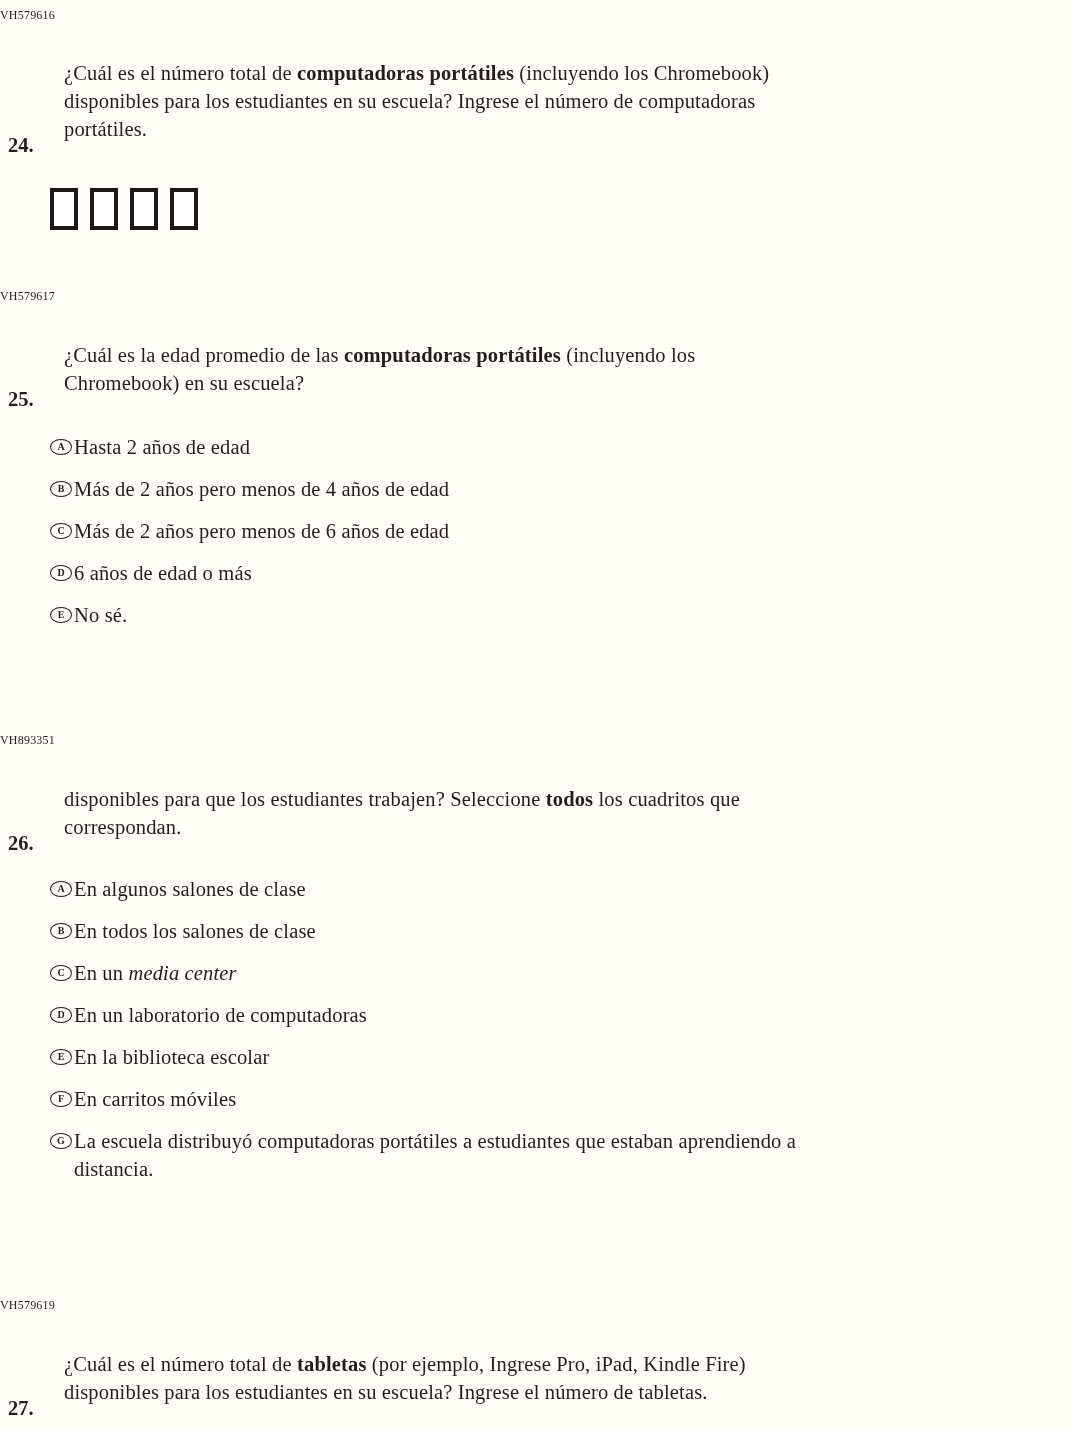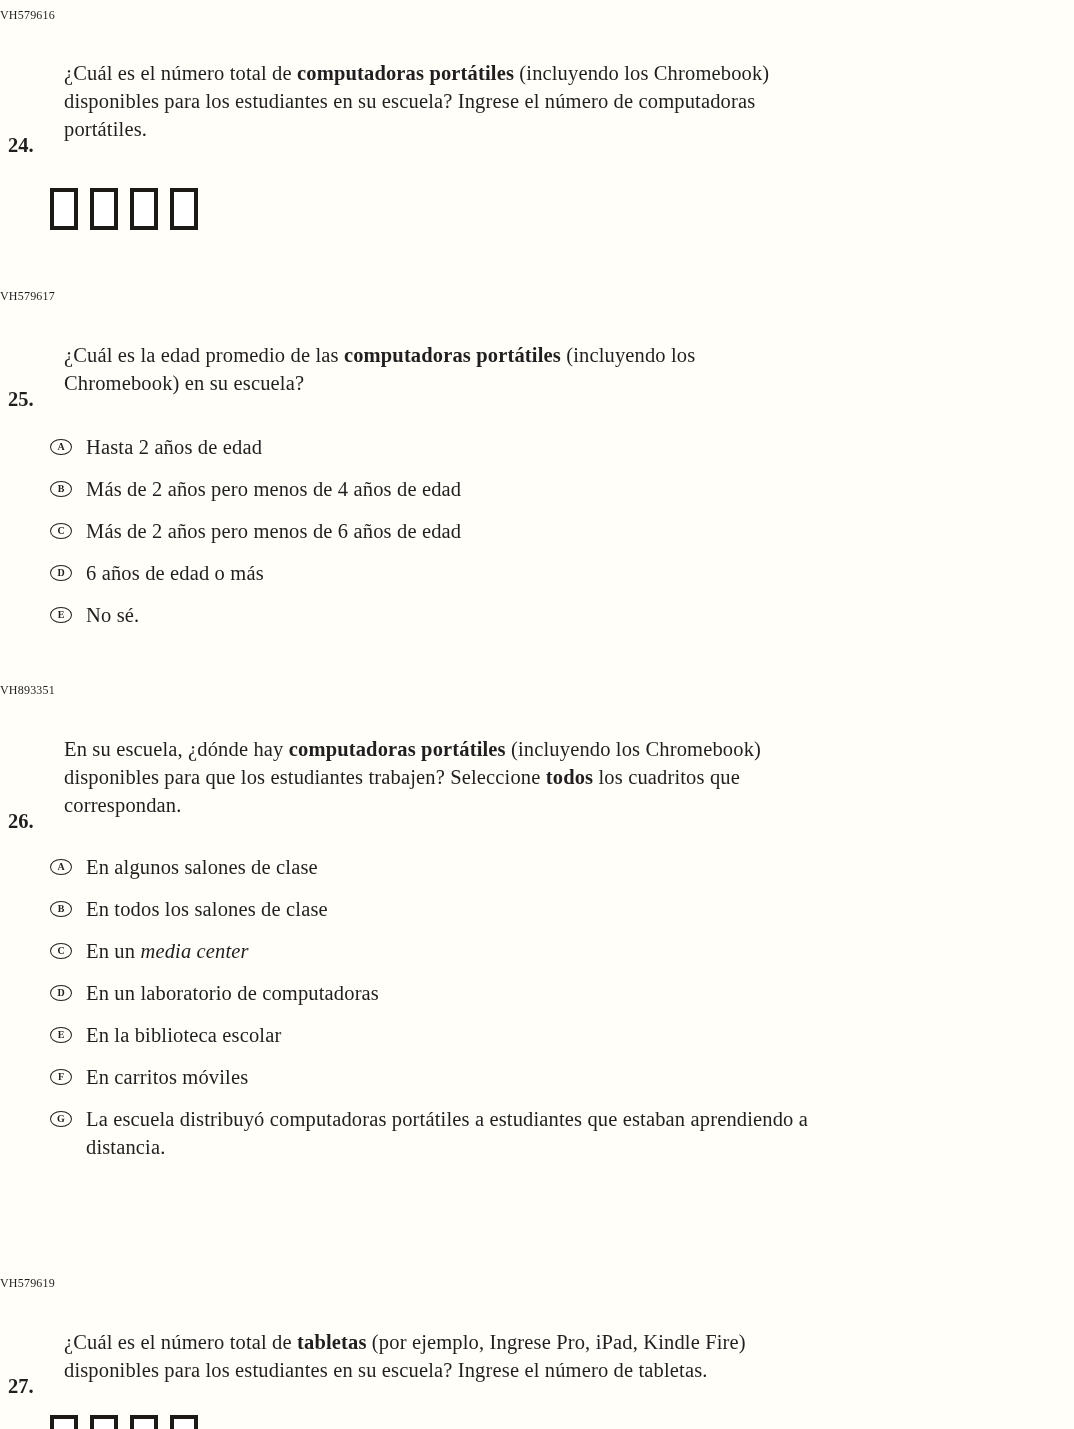--- a/index.html
+++ b/index.html
@@ -76,29 +76,29 @@
     border:1.6px solid var(--ink);
     border-radius:50%;
     display:flex;
     align-items:center;
     justify-content:center;
     font-size:10px;
     font-weight:700;
     line-height:1;
   }
   .option-label{
-    margin-left:14px;
+    margin-left:2px;
     font-size:20.5px;
     line-height:28px;
     letter-spacing:0.15px;
     max-width:905px;
   }
   
   .sec-2 .item-code{margin-top:59px;}
-  .sec-3 .item-code{margin-top:54px;}
+  .sec-3 .item-code{margin-top:104px;}
   .sec-4 .item-code{margin-top:115px;}
   .sec .q-row{margin-top:21px;}
   .sec-2 .q-row,.sec-3 .q-row,.sec-4 .q-row{margin-top:22px;}
   .sec-1 .entry-boxes{margin-top:29px;}
   .sec-4 .entry-boxes{margin-top:15px;}
   .sec-2 .options{margin-top:20px;}
   .sec-3 .options{margin-top:18px;}
 </style>
 </head>
 <body>
@@ -154,21 +154,20 @@
           <span class="option-label"><span>No sé.</span></span>
         </li>
       </ul>
   </section>
 
   <section class="sec sec-3">
     <div class="item-code">VH893351</div>
     <div class="q-row">
       <div class="q-num">26.</div>
       <p class="q-text">
-          <span class="line"><span>En su escuela, ¿dónde hay </span><span class="b">computadoras portátiles</span><span> (incluyendo los Chromebook)</span></span>
           <span class="line"><span>disponibles para que los estudiantes trabajen? Seleccione </span><span class="b">todos</span><span> los cuadritos que</span></span>
           <span class="line"><span>correspondan.</span></span>
         </p>
     </div>
     <ul class="options">
         <li class="option">
           <span class="bubble">A</span>
           <span class="option-label"><span>En algunos salones de clase</span></span>
         </li>
         <li class="option">

